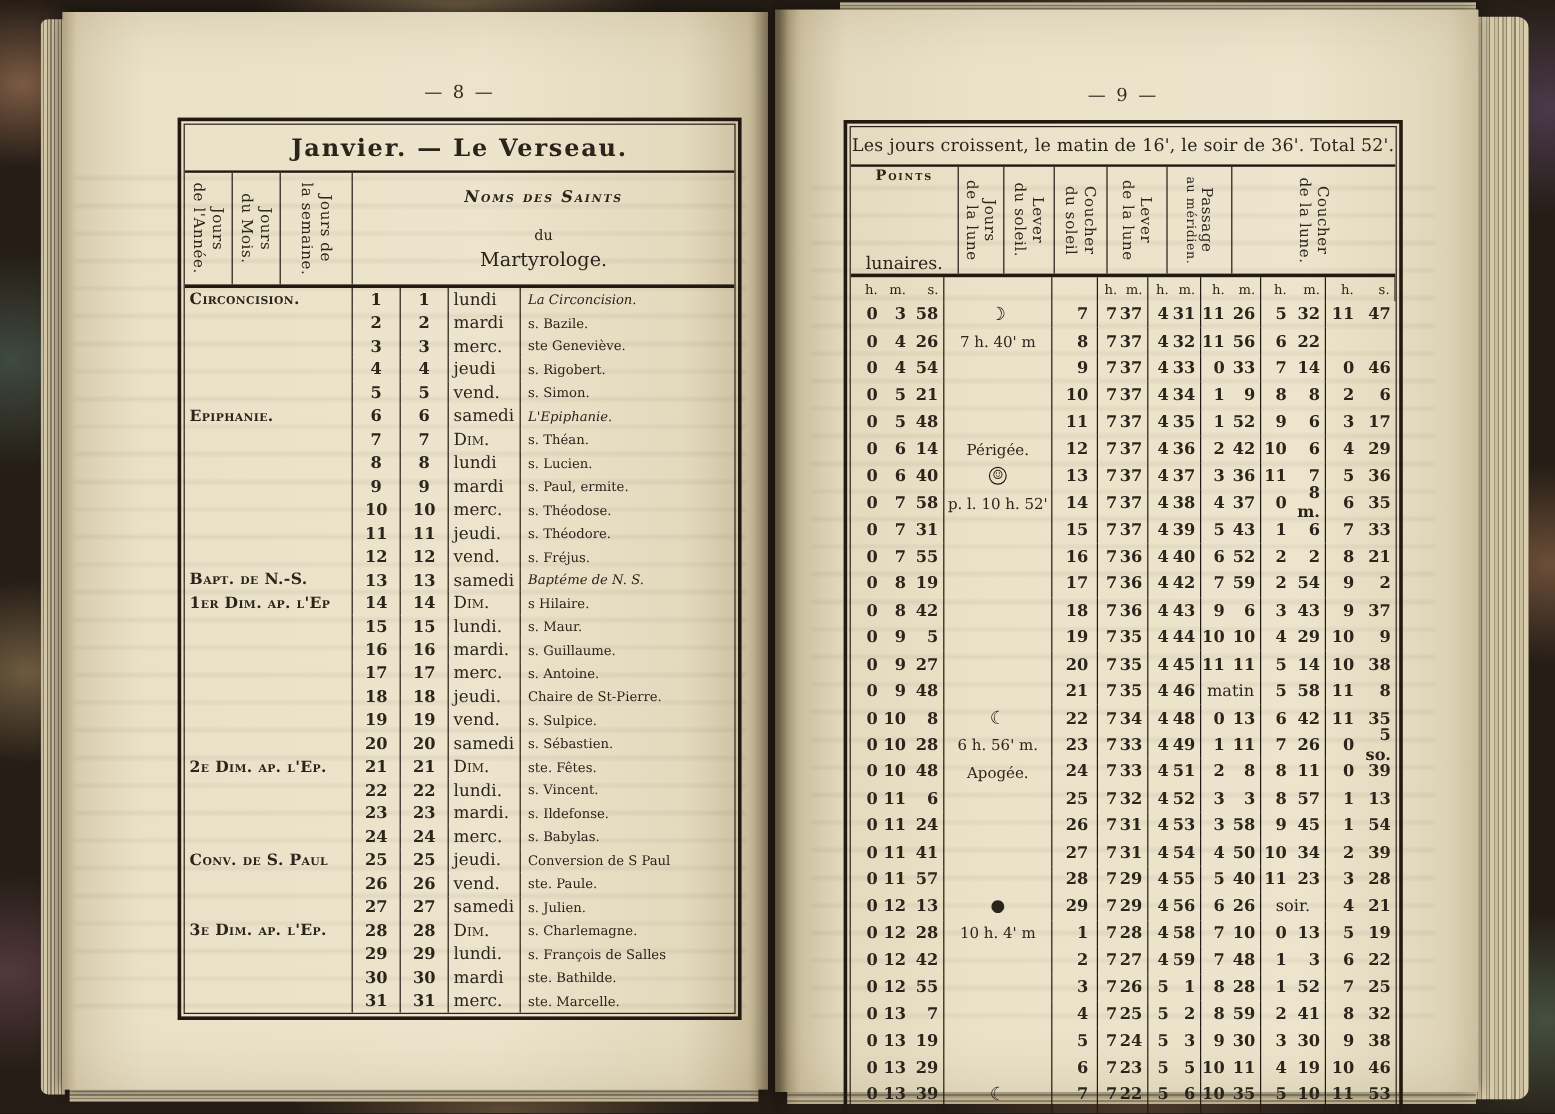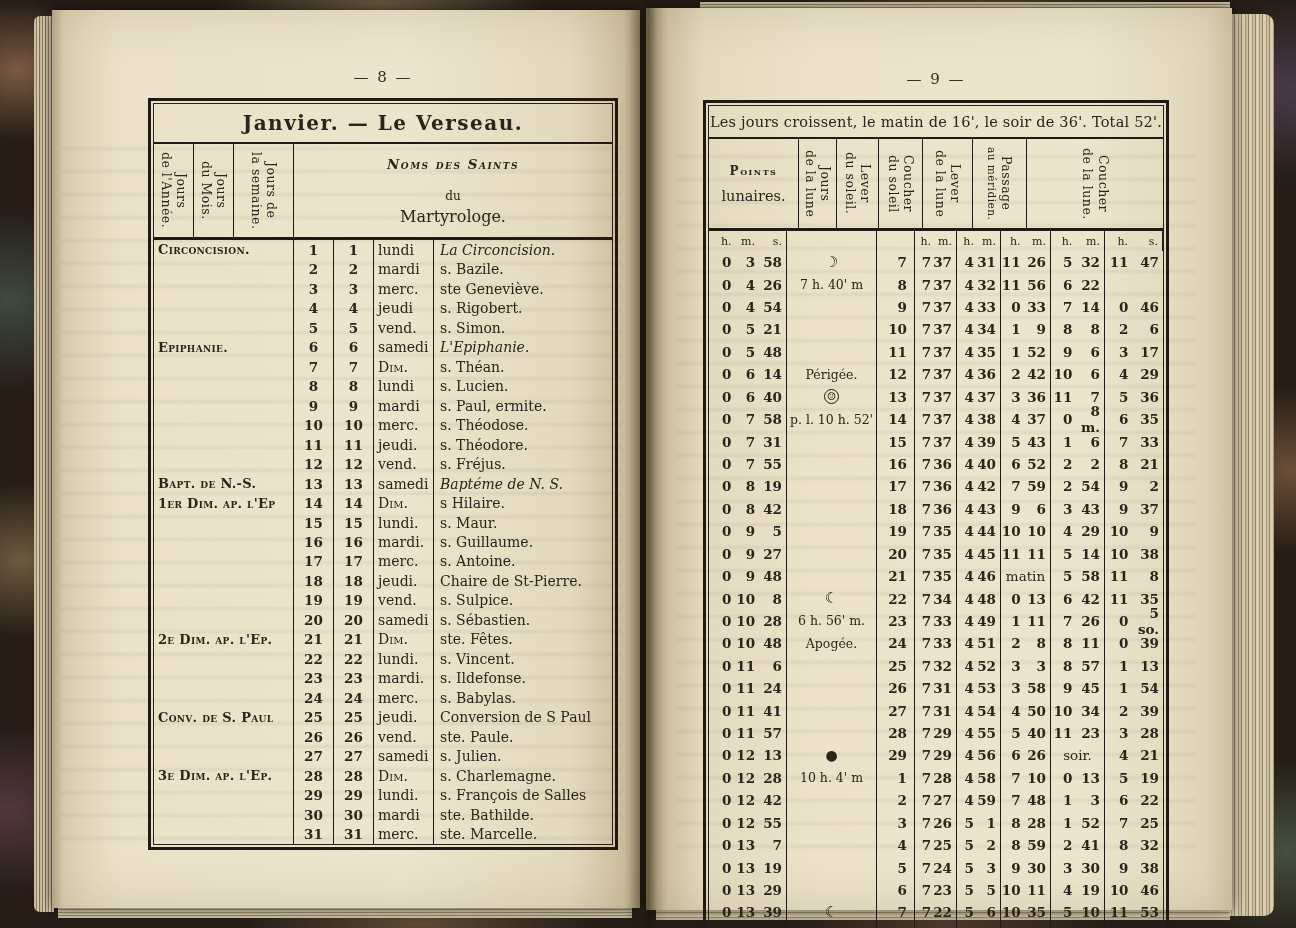--- a/index.html
+++ b/index.html
@@ -62,31 +62,31 @@
   .h-caps{font-weight:bold;font-size:13.5px;letter-spacing:1.5px;font-style:italic;}
   .h-mid{font-size:14.5px;margin-top:4px;}
   .h-sm{font-size:12px;margin-top:17px;}
   .vert{writing-mode:vertical-rl;font-size:12.5px;line-height:1.25;letter-spacing:.5px;text-align:center;}
   .lt-body{flex:1;display:flex;flex-direction:column;}
   .lrow{flex:1;display:flex;min-height:0;}
   .lc{height:100%;display:flex;align-items:center;border-right:1.3px solid #221a12;}
   .lc-fete{width:140px;padding-left:4px;font-variant:small-caps;font-weight:700;font-size:13px;letter-spacing:.3px;}
   .lc-annee,.lc-mois{width:40px;justify-content:center;font-weight:700;font-size:13.5px;}
   .lc-sem{width:60px;padding-left:4px;font-size:14px;}
-  .lc-saint{flex:1;border-right:none;padding-left:6px;font-size:14px;}
+  .lc-saint{flex:1;border-right:none;padding-left:6px;font-size:11px;}
   .it{font-style:italic;}
   .sc{font-variant:small-caps;}
 
   
   .t-right{left:57px;top:92px;width:466px;height:852px;padding-left:15px;}
   .rt-banner{height:33px;display:flex;align-items:center;justify-content:center;
     font-size:14.5px;letter-spacing:.2px;border-bottom:2.5px solid #221a12;white-space:nowrap;}
   .rt-head{display:flex;height:92px;border-bottom:3px solid #221a12;}
   .rh{border-right:1.3px solid #221a12;display:flex;flex-direction:column;align-items:center;justify-content:center;text-align:center;}
-  .w-temps{width:78px;}.w-points{width:90px;}.w-jour{width:38px;}
+  .w-temps{width:78px;}.w-points{width:90px;justify-content:space-between;}.w-jour{width:38px;}
   .w-ls{width:42px;}.w-cs{width:44px;}.w-ll{width:50px;}.w-pa{width:54px;}
   .w-cl{flex:1;border-right:none;}
   .rt-sub{display:flex;height:20px;font-size:11px;}
   .rs{height:100%;display:flex;align-items:center;border-right:1.3px solid #221a12;}
   .rt-body{flex:1;display:flex;flex-direction:column;}
   .rrow{flex:1;display:flex;min-height:0;font-size:13.5px;font-weight:700;}
   .rc{height:100%;display:flex;align-items:center;border-right:1.3px solid #221a12;}
   .c-temps{width:78px;}
   .t1{flex:1;text-align:right;}.t2{flex:1.05;text-align:right;}.t3{flex:1.2;text-align:right;padding-right:4px;}
   .c-points{width:90px;justify-content:center;font-weight:400;font-size:12.5px;white-space:nowrap;}

